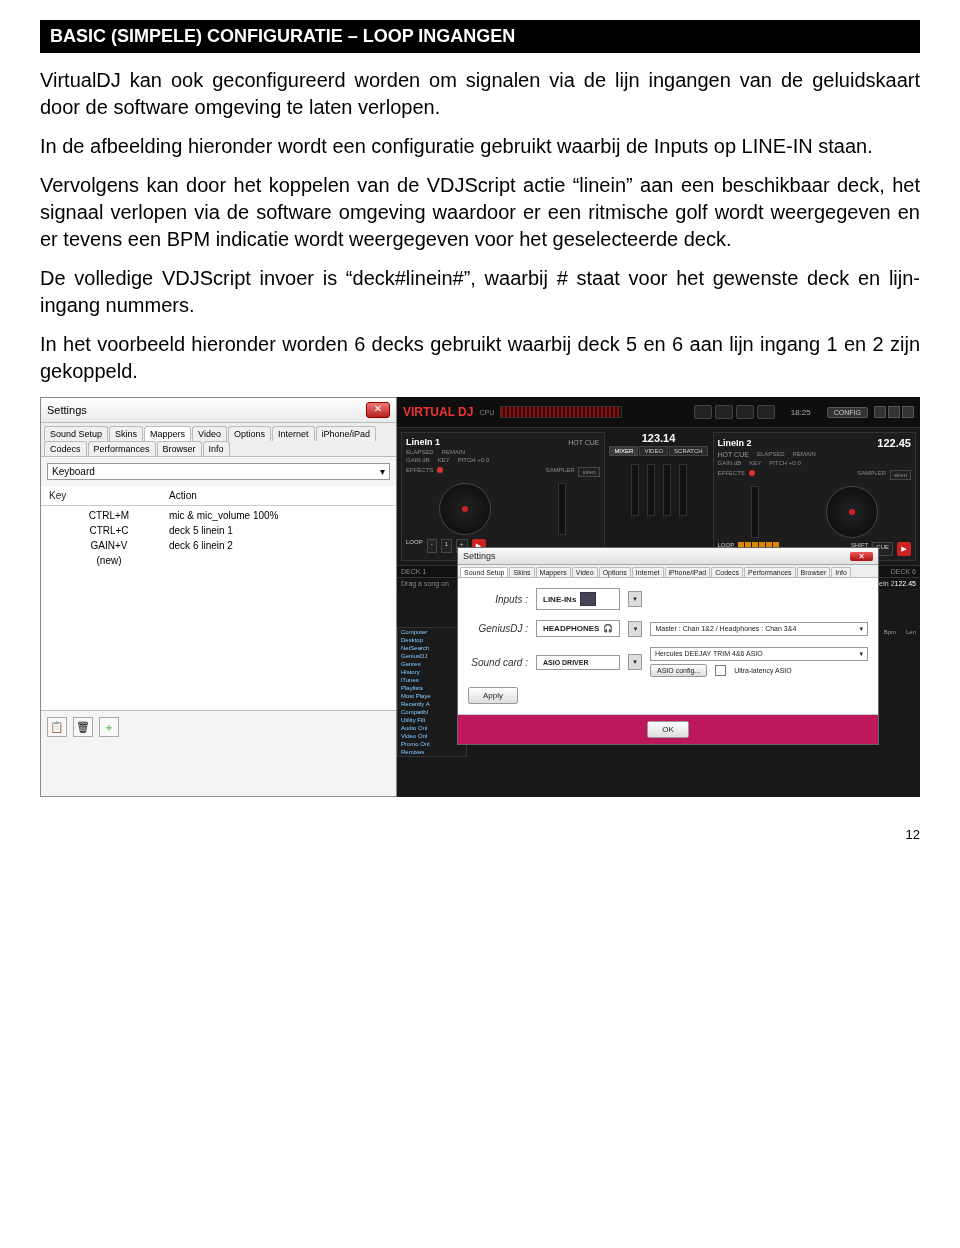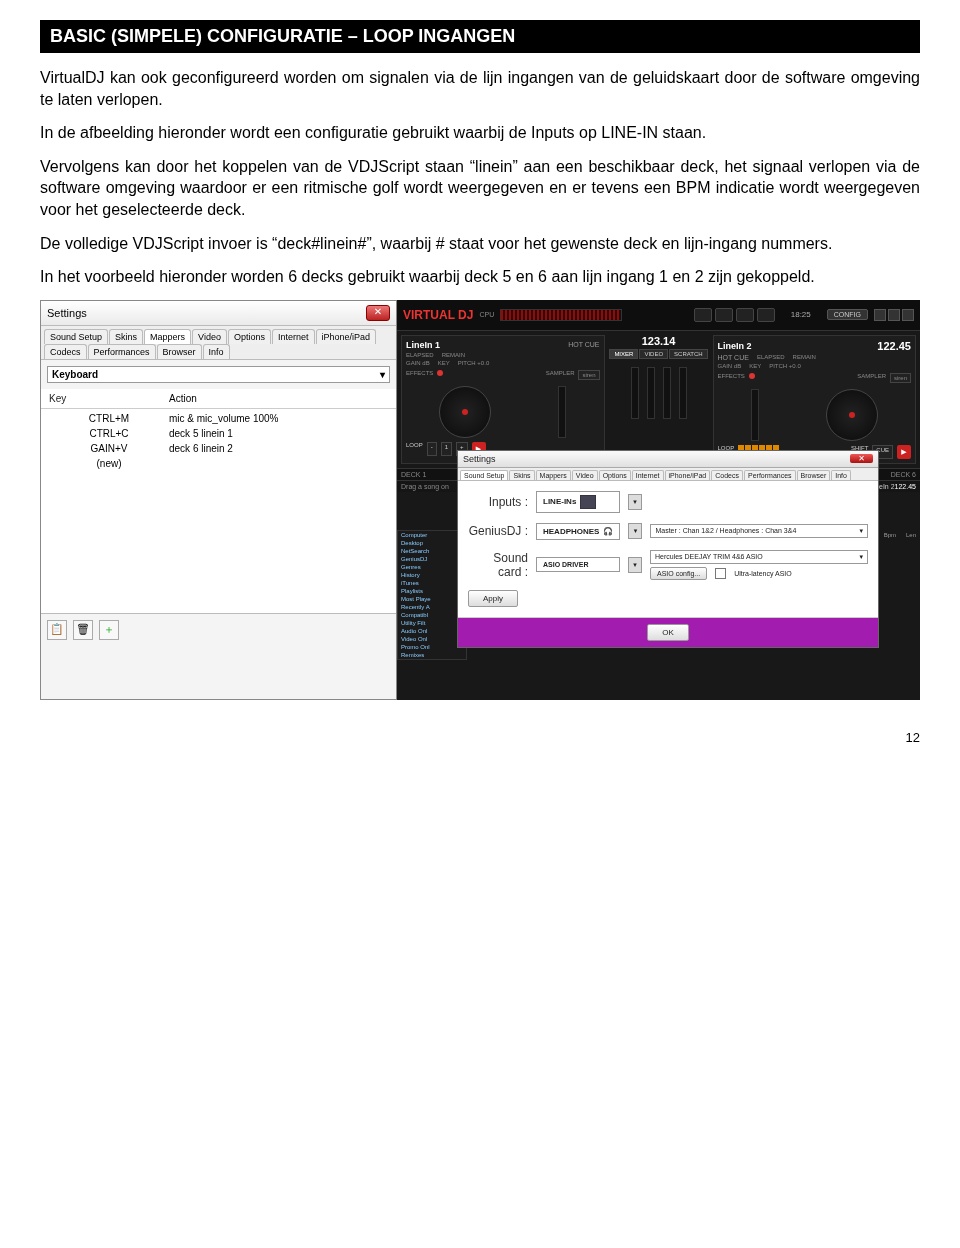--- a/index.html
+++ b/index.html
@@ -12,21 +12,21 @@
   }
   .title-bar {
     background: #000;
     color: #fff;
     font-weight: bold;
     font-size: 18px;
     padding: 6px 10px;
     margin-bottom: 14px;
   }
   .body-text {
-    font-size: 16px;
+    font-size: 20px;
     line-height: 1.35;
     text-align: justify;
     margin: 0 0 12px 0;
   }
   .screenshot-container {
     display: flex;
     gap: 0;
     margin-top: 10px;
   }
   
@@ -77,21 +77,20 @@
     background: #fff;
   }
   .dropdown {
     margin: 6px;
     border: 1px solid #999;
     background: #fff;
     padding: 2px 4px;
     display: flex;
     justify-content: space-between;
     align-items: center;
-    font-weight: bold;
   }
   .table-head {
     display: flex;
     border-bottom: 1px solid #ccc;
     padding: 4px 8px;
     font-size: 10px;
     background: #fff;
   }
   .th-key {
     width: 120px;
@@ -366,22 +365,23 @@
   }
   .form-row {
     display: flex;
     align-items: center;
     gap: 8px;
     margin-bottom: 10px;
   }
   .form-label {
     width: 60px;
     text-align: right;
-    font-size: 12px;
+    font-size: 10px;
     color: #333;
+    font-style: italic;
   }
   .form-val {
     font-weight: bold;
     border: 1px solid #999;
     background: #fff;
     padding: 3px 6px;
     font-size: 8px;
     min-width: 70px;
     display: flex;
     align-items: center;
@@ -401,21 +401,21 @@
     display: flex; justify-content: space-between;
   }
   .btn {
     border: 1px solid #999; background: linear-gradient(#fff,#ddd);
     padding: 3px 14px; font-size: 8px; border-radius: 2px;
   }
   .inner-footer {
     display: flex; justify-content: center;
     padding: 6px;
     border-top: 1px solid #ccc;
-    background: #a21caf;
+    background: #be185d;
   }
   
   .browser {
     position: absolute;
     left: 0;
     top: 230px;
     width: 68px;
     background: #1a1a1a;
     border: 1px solid #333;
     font-size: 6px;
@@ -445,21 +445,21 @@
     color: #999;
   }
 </style>
 </head>
 <body>
 
 <div class="title-bar">BASIC (SIMPELE) CONFIGURATIE – LOOP INGANGEN</div>
 
 <p class="body-text">VirtualDJ kan ook geconfigureerd worden om signalen via de lijn ingangen van de geluidskaart door de software omgeving te laten verlopen.</p>
 <p class="body-text">In de afbeelding hieronder wordt een configuratie gebruikt waarbij de Inputs op LINE-IN staan.</p>
-<p class="body-text">Vervolgens kan door het koppelen van de VDJScript staan “linein” aan een beschikbaar deck, het signaal verlopen via de software omgeving waardoor er een ritmische golf wordt weergegeven en er tevens een BPM indicatie wordt weergegeven voor het geselecteerde deck.</p>
+<p class="body-text">Vervolgens kan door het koppelen van de VDJScript actie “linein” aan een beschikbaar deck, het signaal verlopen via de software omgeving waardoor er een ritmische golf wordt weergegeven en er tevens een BPM indicatie wordt weergegeven voor het geselecteerde deck.</p>
 <p class="body-text">De volledige VDJScript invoer is “deck#linein#”, waarbij #  staat voor het gewenste deck en lijn-ingang nummers.</p>
 <p class="body-text">In het voorbeeld hieronder worden 6 decks gebruikt waarbij deck 5 en 6 aan lijn ingang 1 en 2 zijn gekoppeld.</p>
 
 <div class="screenshot-container">
 
   <div class="win">
     <div class="win-title">
       <span>Settings</span>
       <div class="win-close">✕</div>
     </div>

